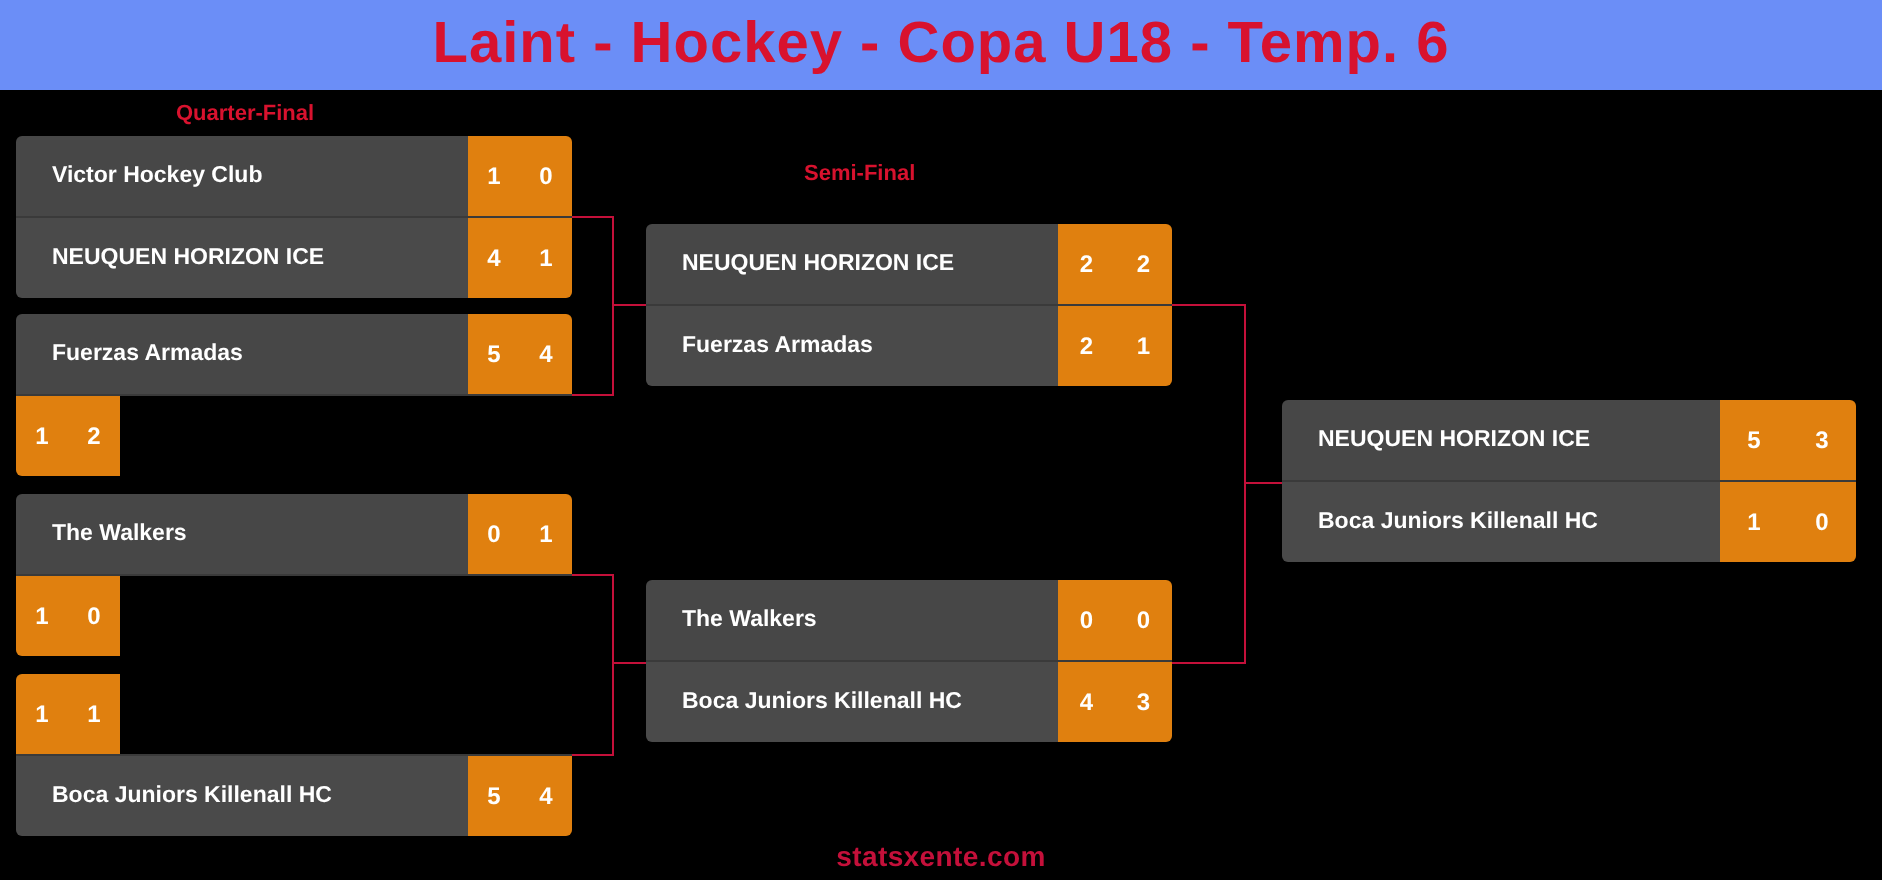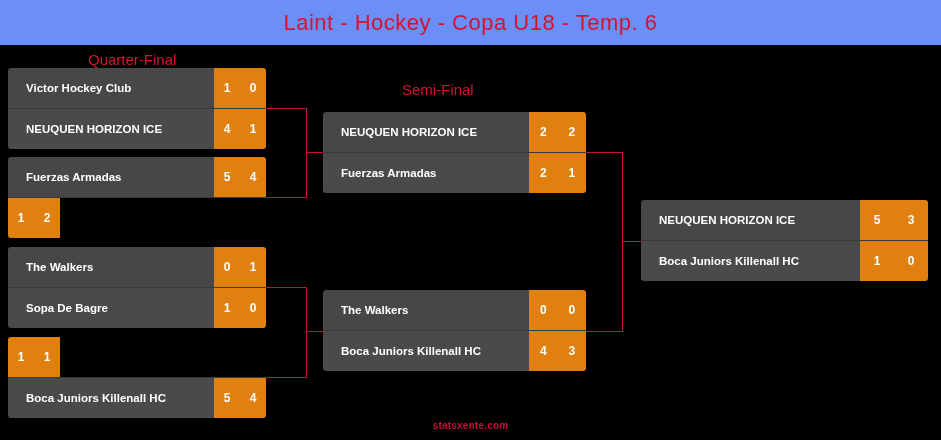--- a/index.html
+++ b/index.html
@@ -21,32 +21,32 @@
     position: absolute;
     left: 0; top: 0;
     width: 941px; height: 45px;
     background: #6b8ef7;
     display: flex;
     align-items: center;
     justify-content: center;
   }
   #title-text {
     color: #d8122e;
-    font-size: 22px;
-    font-weight: normal;
+    font-size: 29px;
+    font-weight: bold;
     letter-spacing: 0.5px;
     white-space: nowrap;
   }
 
   
   .round-label {
     position: absolute;
     color: #d8122e;
-    font-size: 15px;
-    font-weight: normal;
+    font-size: 11px;
+    font-weight: bold;
     white-space: nowrap;
   }
   #label-qf { left: 88px;  top: 51px; }
   #label-sf { left: 402px; top: 81px; text-align: right; }
   #label-f  { left: 718px; top: 186px; margin-top: 24px; }
 
   
   .match {
     position: absolute;
     display: flex;
@@ -87,21 +87,21 @@
     font-weight: bold;
     text-align: center;
     width: 50%;
   }
   .row-sep {
     height: 1px;
     background: #3a3a3a;
   }
 
   
-  .qf { left: 8px; width: 258px; }
+  .qf { left: 8px; width: 278px; }
   .qf .scores { width: 52px; }
   #qf1 { top: 68px; }
   #qf2 { top: 157px; }
   #qf3 { top: 247px; }
   #qf4 { top: 337px; }
 
   
   .sf { left: 323px; width: 263px; }
   .sf .scores { width: 57px; }
   #sf1 { top: 112px; }
@@ -120,21 +120,21 @@
   .conn-v { width: 1px; }
   .conn-h { height: 1px; }
 
   
   #footer {
     position: absolute;
     left: 0; top: 420px;
     width: 941px;
     text-align: center;
     color: #c4103a;
-    font-size: 10px;
+    font-size: 14px;
     font-weight: bold;
     letter-spacing: 0.2px;
   }
 </style>
 </head>
 <body>
 
 <div id="title-bar">
   <div id="title-text">Laint - Hockey - Copa U18 - Temp. 6</div>
 </div>
@@ -196,21 +196,20 @@
 <div class="match qf" id="qf3">
   <div class="team-row">
     <div class="team-name">The Walkers</div>
     <div class="scores">
       <span class="score">0</span>
       <span class="score">1</span>
     </div>
   </div>
   <div class="row-sep"></div>
   <div class="team-row second">
-    <div class="team-name">Sopa De Bagre</div>
     <div class="scores">
       <span class="score">1</span>
       <span class="score">0</span>
     </div>
   </div>
 </div>
 
 <div class="match qf" id="qf4">
   <div class="team-row">
     <div class="scores">

